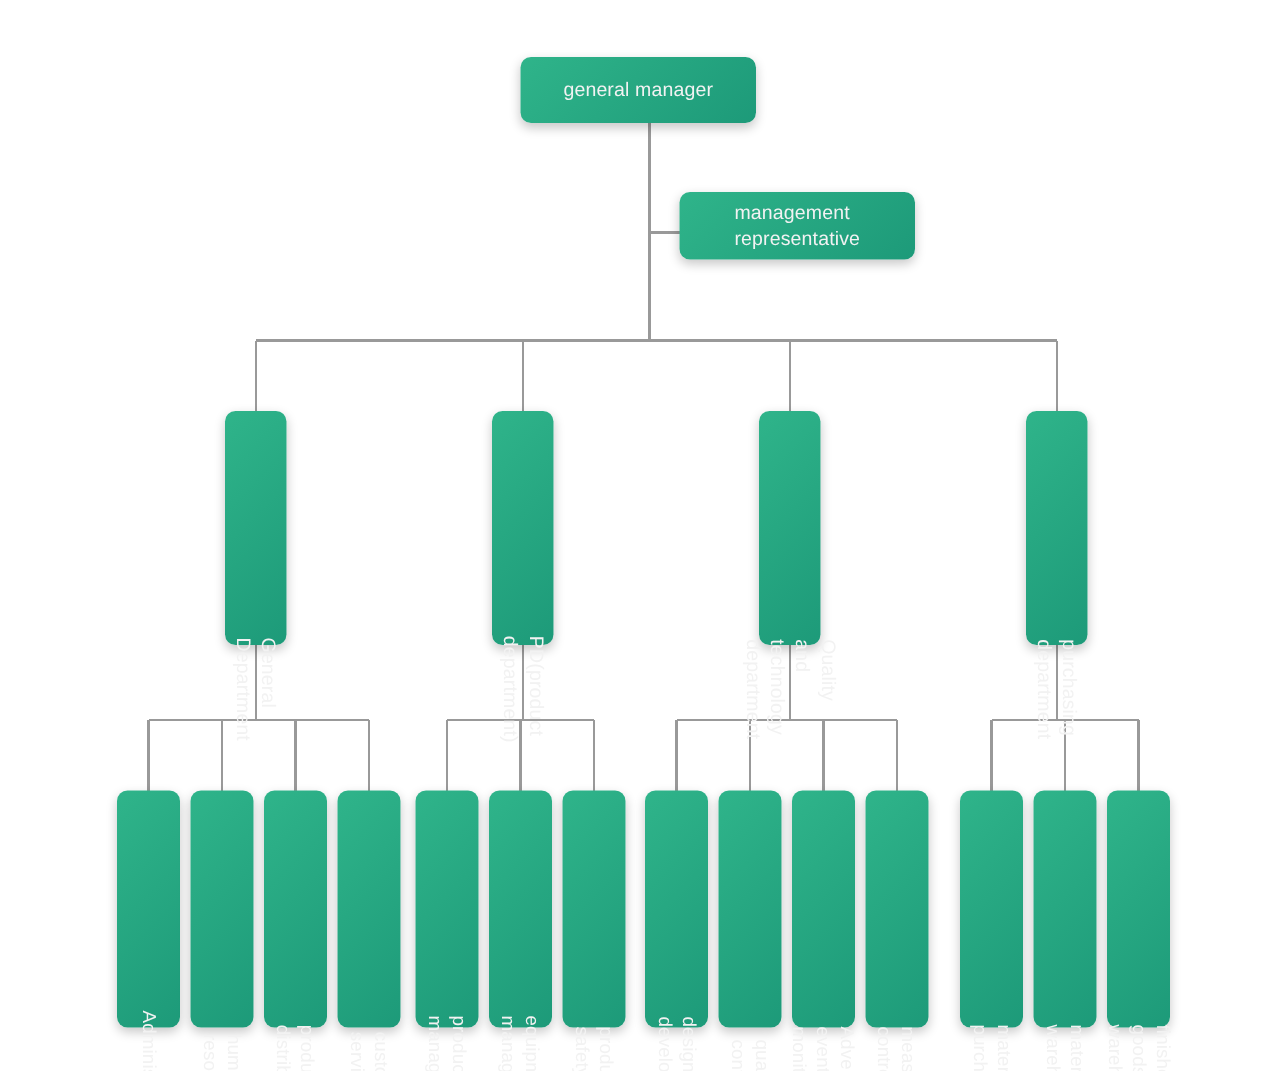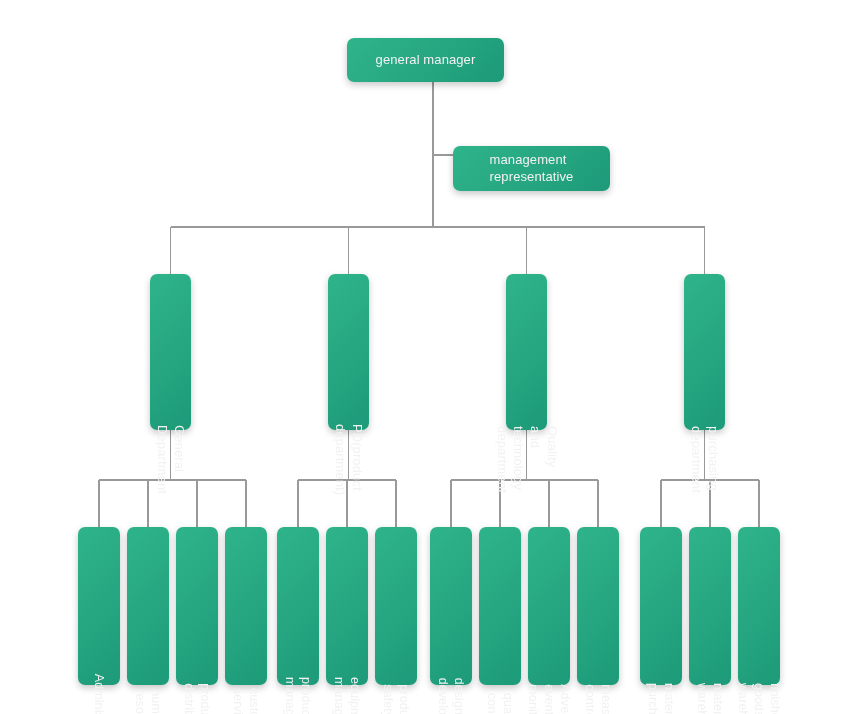--- a/index.html
+++ b/index.html
@@ -106,21 +106,21 @@
       <line x1="704.5" y1="227" x2="704.5" y2="274" stroke="#999999" stroke-width="1.6" shape-rendering="crispEdges"></line>
       <line x1="704.5" y1="430" x2="704.5" y2="480" stroke="#999999" stroke-width="1.6" shape-rendering="crispEdges"></line>
       <line x1="661" y1="480" x2="759" y2="480" stroke="#999999" stroke-width="1.6" shape-rendering="crispEdges"></line>
       <line x1="661" y1="480" x2="661" y2="527" stroke="#999999" stroke-width="1.6" shape-rendering="crispEdges"></line>
       <line x1="710" y1="480" x2="710" y2="527" stroke="#999999" stroke-width="1.6" shape-rendering="crispEdges"></line>
       <line x1="759" y1="480" x2="759" y2="527" stroke="#999999" stroke-width="1.6" shape-rendering="crispEdges"></line>
     </svg>
 <div class="node horiz root" style="left: 347px; top: 38px; width: 157px; height: 44px;">
       <span class="label">general manager</span>
     </div>
-    <div class="node horiz staff" style="left: 453px; top: 146px; width: 157px; height: 45px;">
+    <div class="node horiz staff" style="left: 453px; top: 128px; width: 157px; height: 45px;">
       <span class="label">management
 representative</span>
     </div>
     <div class="node vert dept" style="left: 150px; top: 274px; width: 41px; height: 156px;">
       <div class="rot" style="width: 140px; height: 41px; margin-bottom: -49.5px;"><span class="label">General Department</span></div>
     </div>
     <div class="node vert leaf" style="left: 78px; top: 527px; width: 42px; height: 158px;">
       <div class="rot" style="width: 142px; height: 42px; margin-bottom: -50px;"><span class="label">Administration</span></div>
     </div>
     <div class="node vert leaf" style="left: 127px; top: 527px; width: 42px; height: 158px;">

